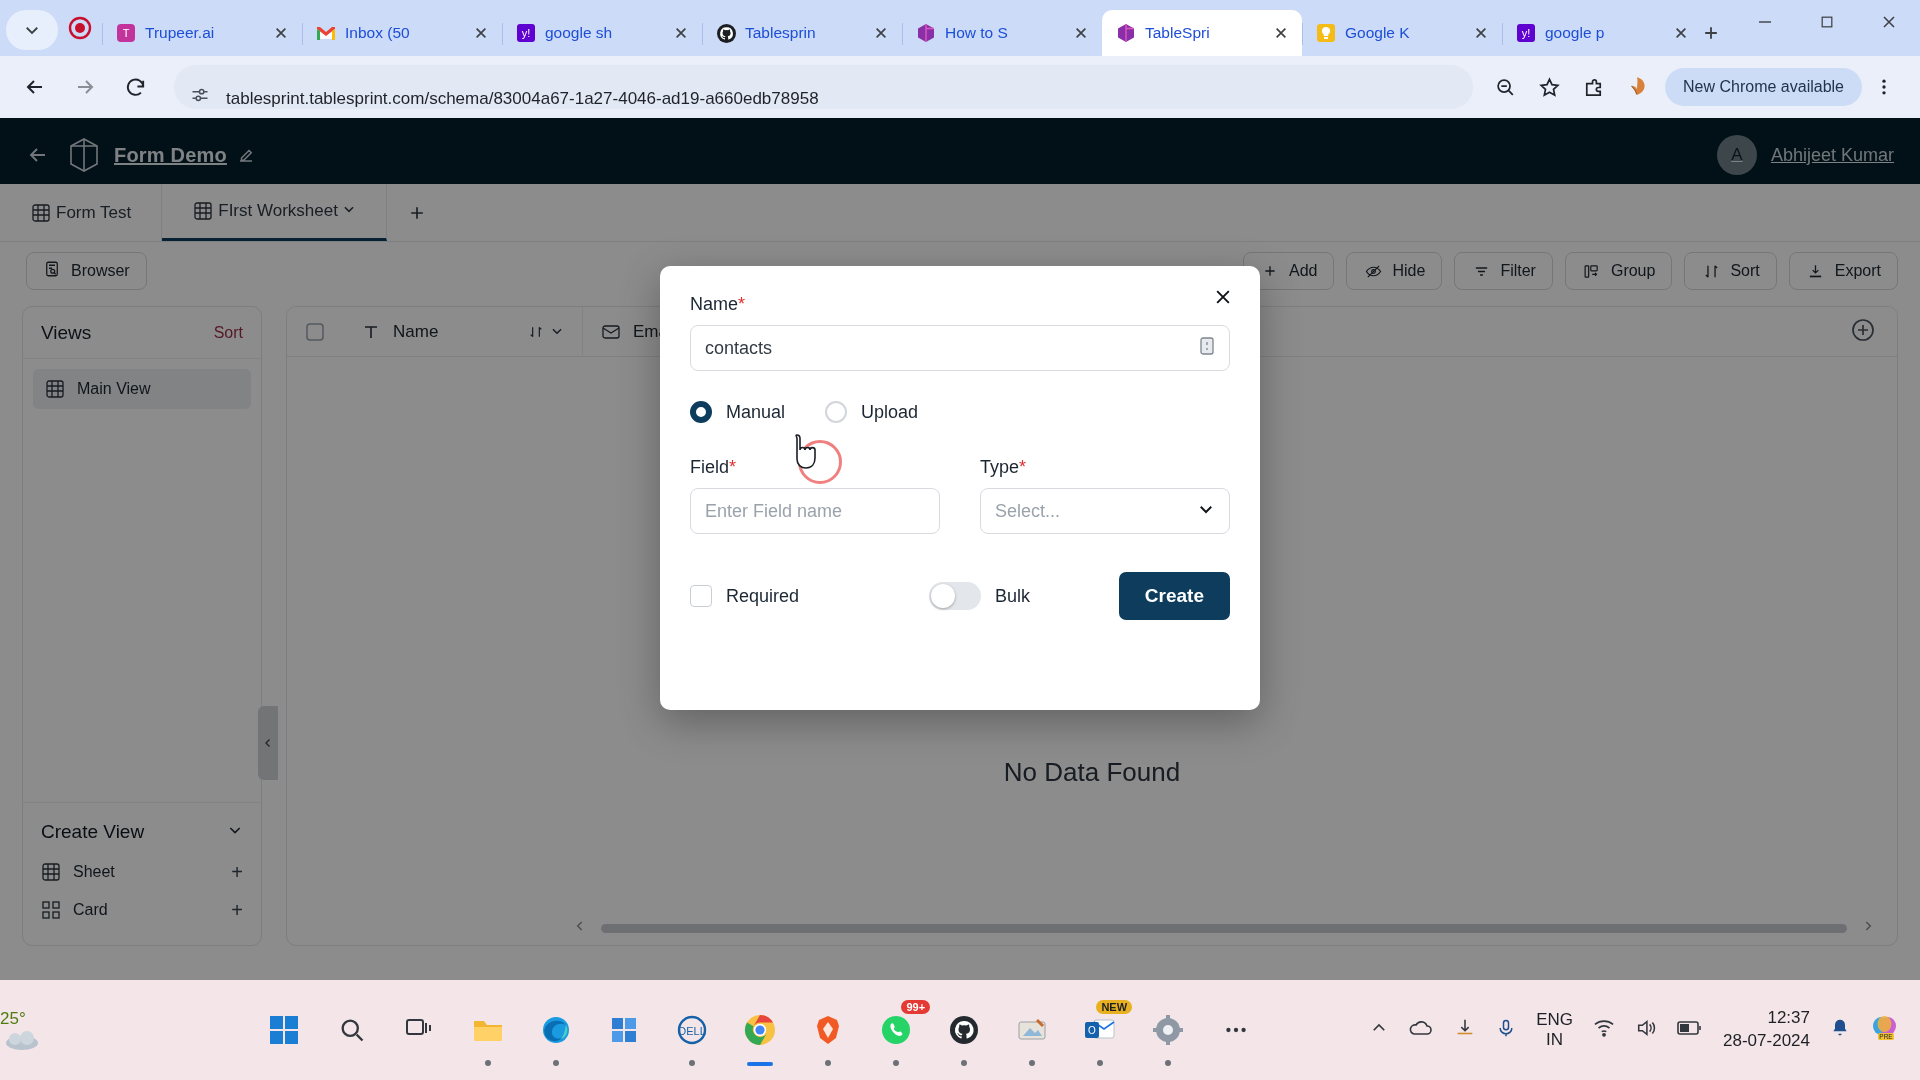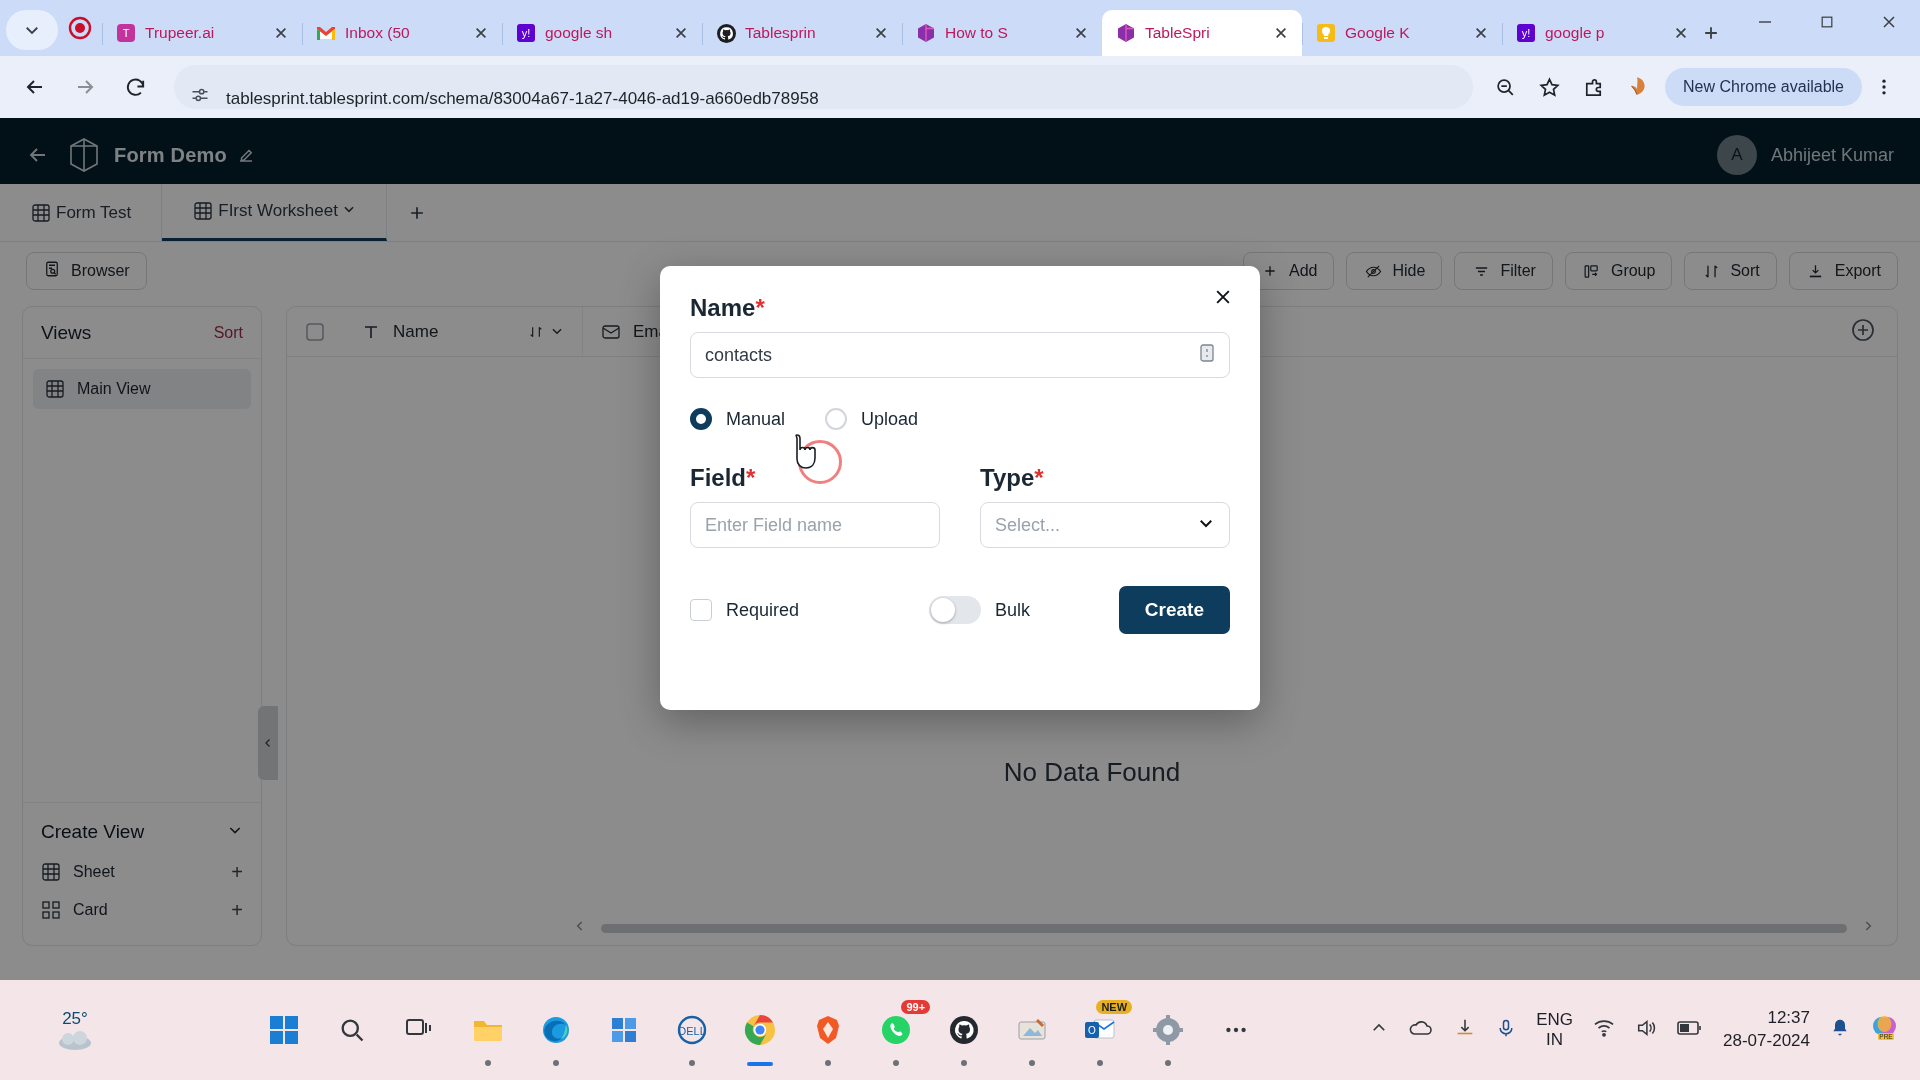--- a/index.html
+++ b/index.html
@@ -29,21 +29,21 @@
     position: relative; height: 46px; display: flex; align-items: center;
     gap: 9px; padding: 0 8px 0 14px; min-width: 0; width: 200px;
     border-radius: 10px 10px 0 0; flex: 0 0 auto;
   }
   .tab .sep {
     position: absolute; left: 0; top: 13px; width: 1px; height: 22px; background: #a9bfe4;
   }
   .tab.active { background: #ffffff; }
   .favicon { width: 20px; height: 20px; flex: 0 0 auto; display: flex; align-items: center; justify-content: center; }
   .tab-title {
-    font-size: 15.5px; color: #be185d; white-space: nowrap; overflow: hidden;
+    font-size: 15.5px; color: #1d4ed8; white-space: nowrap; overflow: hidden;
     flex: 1 1 auto; min-width: 0;
     -webkit-mask-image: linear-gradient(to right, #000 72%, transparent 98%);
     mask-image: linear-gradient(to right, #000 72%, transparent 98%);
   }
   .tab-close { width: 26px; height: 26px; flex: 0 0 auto; display: flex; align-items: center; justify-content: center; }
   .tab-close svg { width: 14px; height: 14px; }
   .newtab { width: 46px; height: 46px; display: flex; align-items: center; justify-content: center; flex: 0 0 auto; }
   .wincontrols { display: flex; align-items: flex-start; height: 56px; margin-left: auto; flex: 0 0 auto; }
   .wincontrols div { width: 62px; height: 44px; display: flex; align-items: center; justify-content: center; }
 
@@ -63,21 +63,21 @@
     height: 38px; border-radius: 19px; background: #ccdcf7; color: #20334f;
     display: flex; align-items: center; padding: 0 18px; font-size: 16px; margin-left: 6px; white-space: nowrap;
   }
 
   
   .page { position: absolute; left: 0; top: 118px; width: 1920px; height: 862px; background: #fff; overflow: hidden; }
   .dimmer { position: absolute; inset: 0; background: rgba(0,0,0,0.45); z-index: 40; }
 
   .apphdr {
     position: absolute; left: 0; top: 0; width: 1920px; height: 74px; background: #04202c;
-    display: flex; align-items: center; padding: 0 26px; color: #e8edf1;
+    display: flex; align-items: center; padding: 0 26px; color: #e8edf1; text-decoration: underline;
   }
   .apphdr .back { width: 34px; display: flex; align-items: center; }
   .apphdr .logo { margin-left: 8px; display: flex; align-items: center; }
   .apphdr .title { font-size: 20px; font-weight: bold; margin-left: 14px; letter-spacing: .2px; }
   .apphdr .pencil { margin-left: 10px; display: flex; align-items: center; }
   .apphdr .user { margin-left: auto; display: flex; align-items: center; gap: 14px; }
   .avatar {
     width: 40px; height: 40px; border-radius: 50%; background: #6f8088; color: #10252e;
     display: flex; align-items: center; justify-content: center; font-size: 17px;
   }
@@ -153,21 +153,21 @@
   .hscroll .bar { flex: 1 1 auto; height: 9px; background: #c6cbd1; border-radius: 5px; margin: 0 14px; }
 
   
   .modal {
     position: absolute; left: 660px; top: 148px; width: 600px; height: 444px;
     background: #fff; border-radius: 10px; z-index: 50; box-shadow: 0 12px 40px rgba(0,0,0,.3);
     padding: 28px 30px 0 30px;
   }
   .modal .x { position: absolute; right: 22px; top: 16px; width: 30px; height: 30px;
               display: flex; align-items: center; justify-content: center; }
-  .lbl { font-size: 24px; color: #1b2733; font-weight: bold; margin-bottom: 10px; }
+  .lbl { font-size: 18px; color: #1b2733; font-weight: normal; margin-bottom: 10px; }
   .req { color: #e03030; }
   .txtinput {
     width: 100%; height: 46px; border: 1px solid #d7dbe0; border-radius: 8px;
     display: flex; align-items: center; padding: 0 14px; font-size: 18px; color: #333b44; background: #fff;
   }
   .txtinput .val { flex: 1 1 auto; }
   .radios { display: flex; align-items: center; gap: 14px; margin-top: 30px; }
   .radio-o { width: 22px; height: 22px; border-radius: 50%; border: 2px solid #d2d6db; background: #fff; flex: 0 0 auto; }
   .radio-o.on { border: 6px solid #0d3c5c; background: #fff; }
   .rlabel { font-size: 18px; color: #1b2733; }
@@ -194,21 +194,21 @@
   .clickring {
     position: absolute; left: 798px; top: 322px; width: 44px; height: 44px; border-radius: 50%;
     border: 3px solid #f08080; z-index: 55;
   }
 
   
   .taskbar {
     position: absolute; left: 0; top: 980px; width: 1920px; height: 100px; background: #f4e6e8;
     display: flex; align-items: center;
   }
-  .weather { width: 150px; display: flex; flex-direction: column; align-items: center; justify-content: center; color: #0c4a6e; }
+  .weather { width: 150px; display: flex; flex-direction: column; align-items: flex-start; justify-content: center; color: #4d7c0f; }
   .weather .temp { font-size: 17px; }
   .tb-apps { display: flex; align-items: center; gap: 16px; margin: 0 auto; }
   .tb-app { width: 52px; height: 52px; display: flex; align-items: center; justify-content: center; position: relative; }
   .tb-app .dot { position: absolute; bottom: -10px; left: 50%; transform: translateX(-50%);
                  width: 6px; height: 6px; border-radius: 50%; background: #6d7177; }
   .tray { display: flex; align-items: center; gap: 20px; padding-right: 20px; }
   .tray .lang { text-align: center; font-size: 17px; color: #1d2026; line-height: 1.15; }
   .clock { text-align: right; font-size: 17px; color: #1d2026; line-height: 1.35; }
   .badge-count {
     position: absolute; top: -4px; right: -8px; background: #e53935; color: #fff; font-size: 11px;

